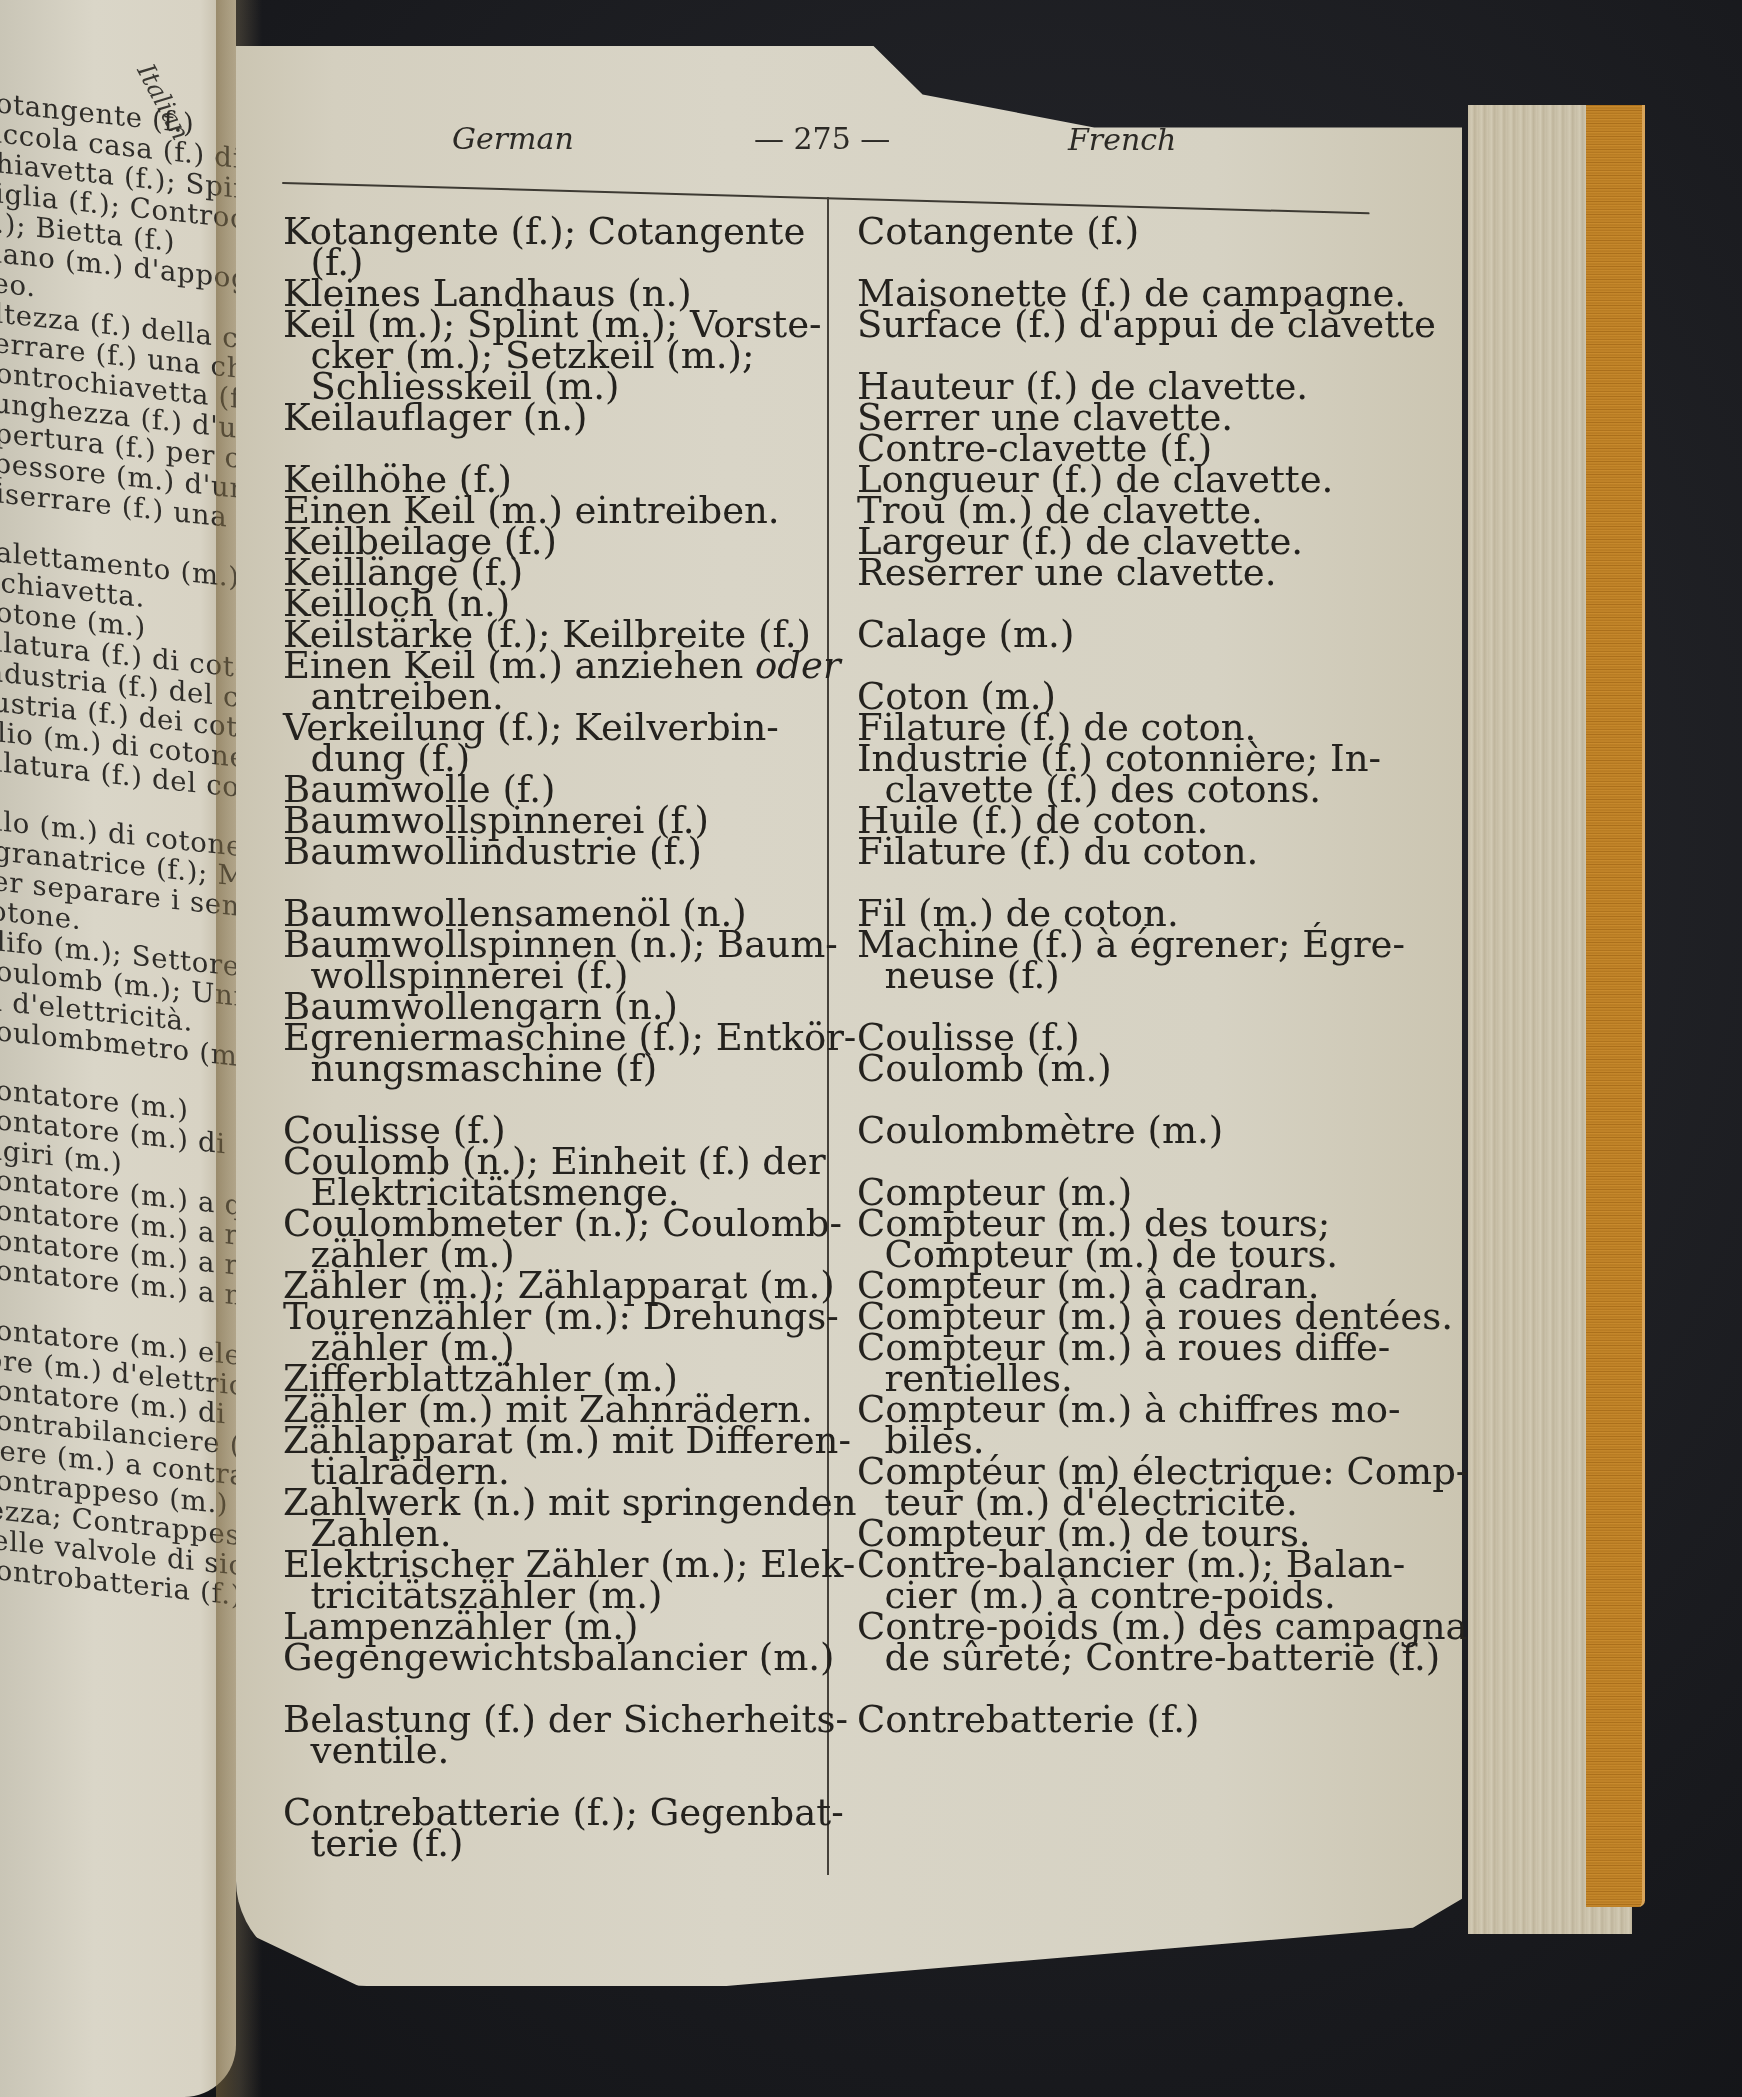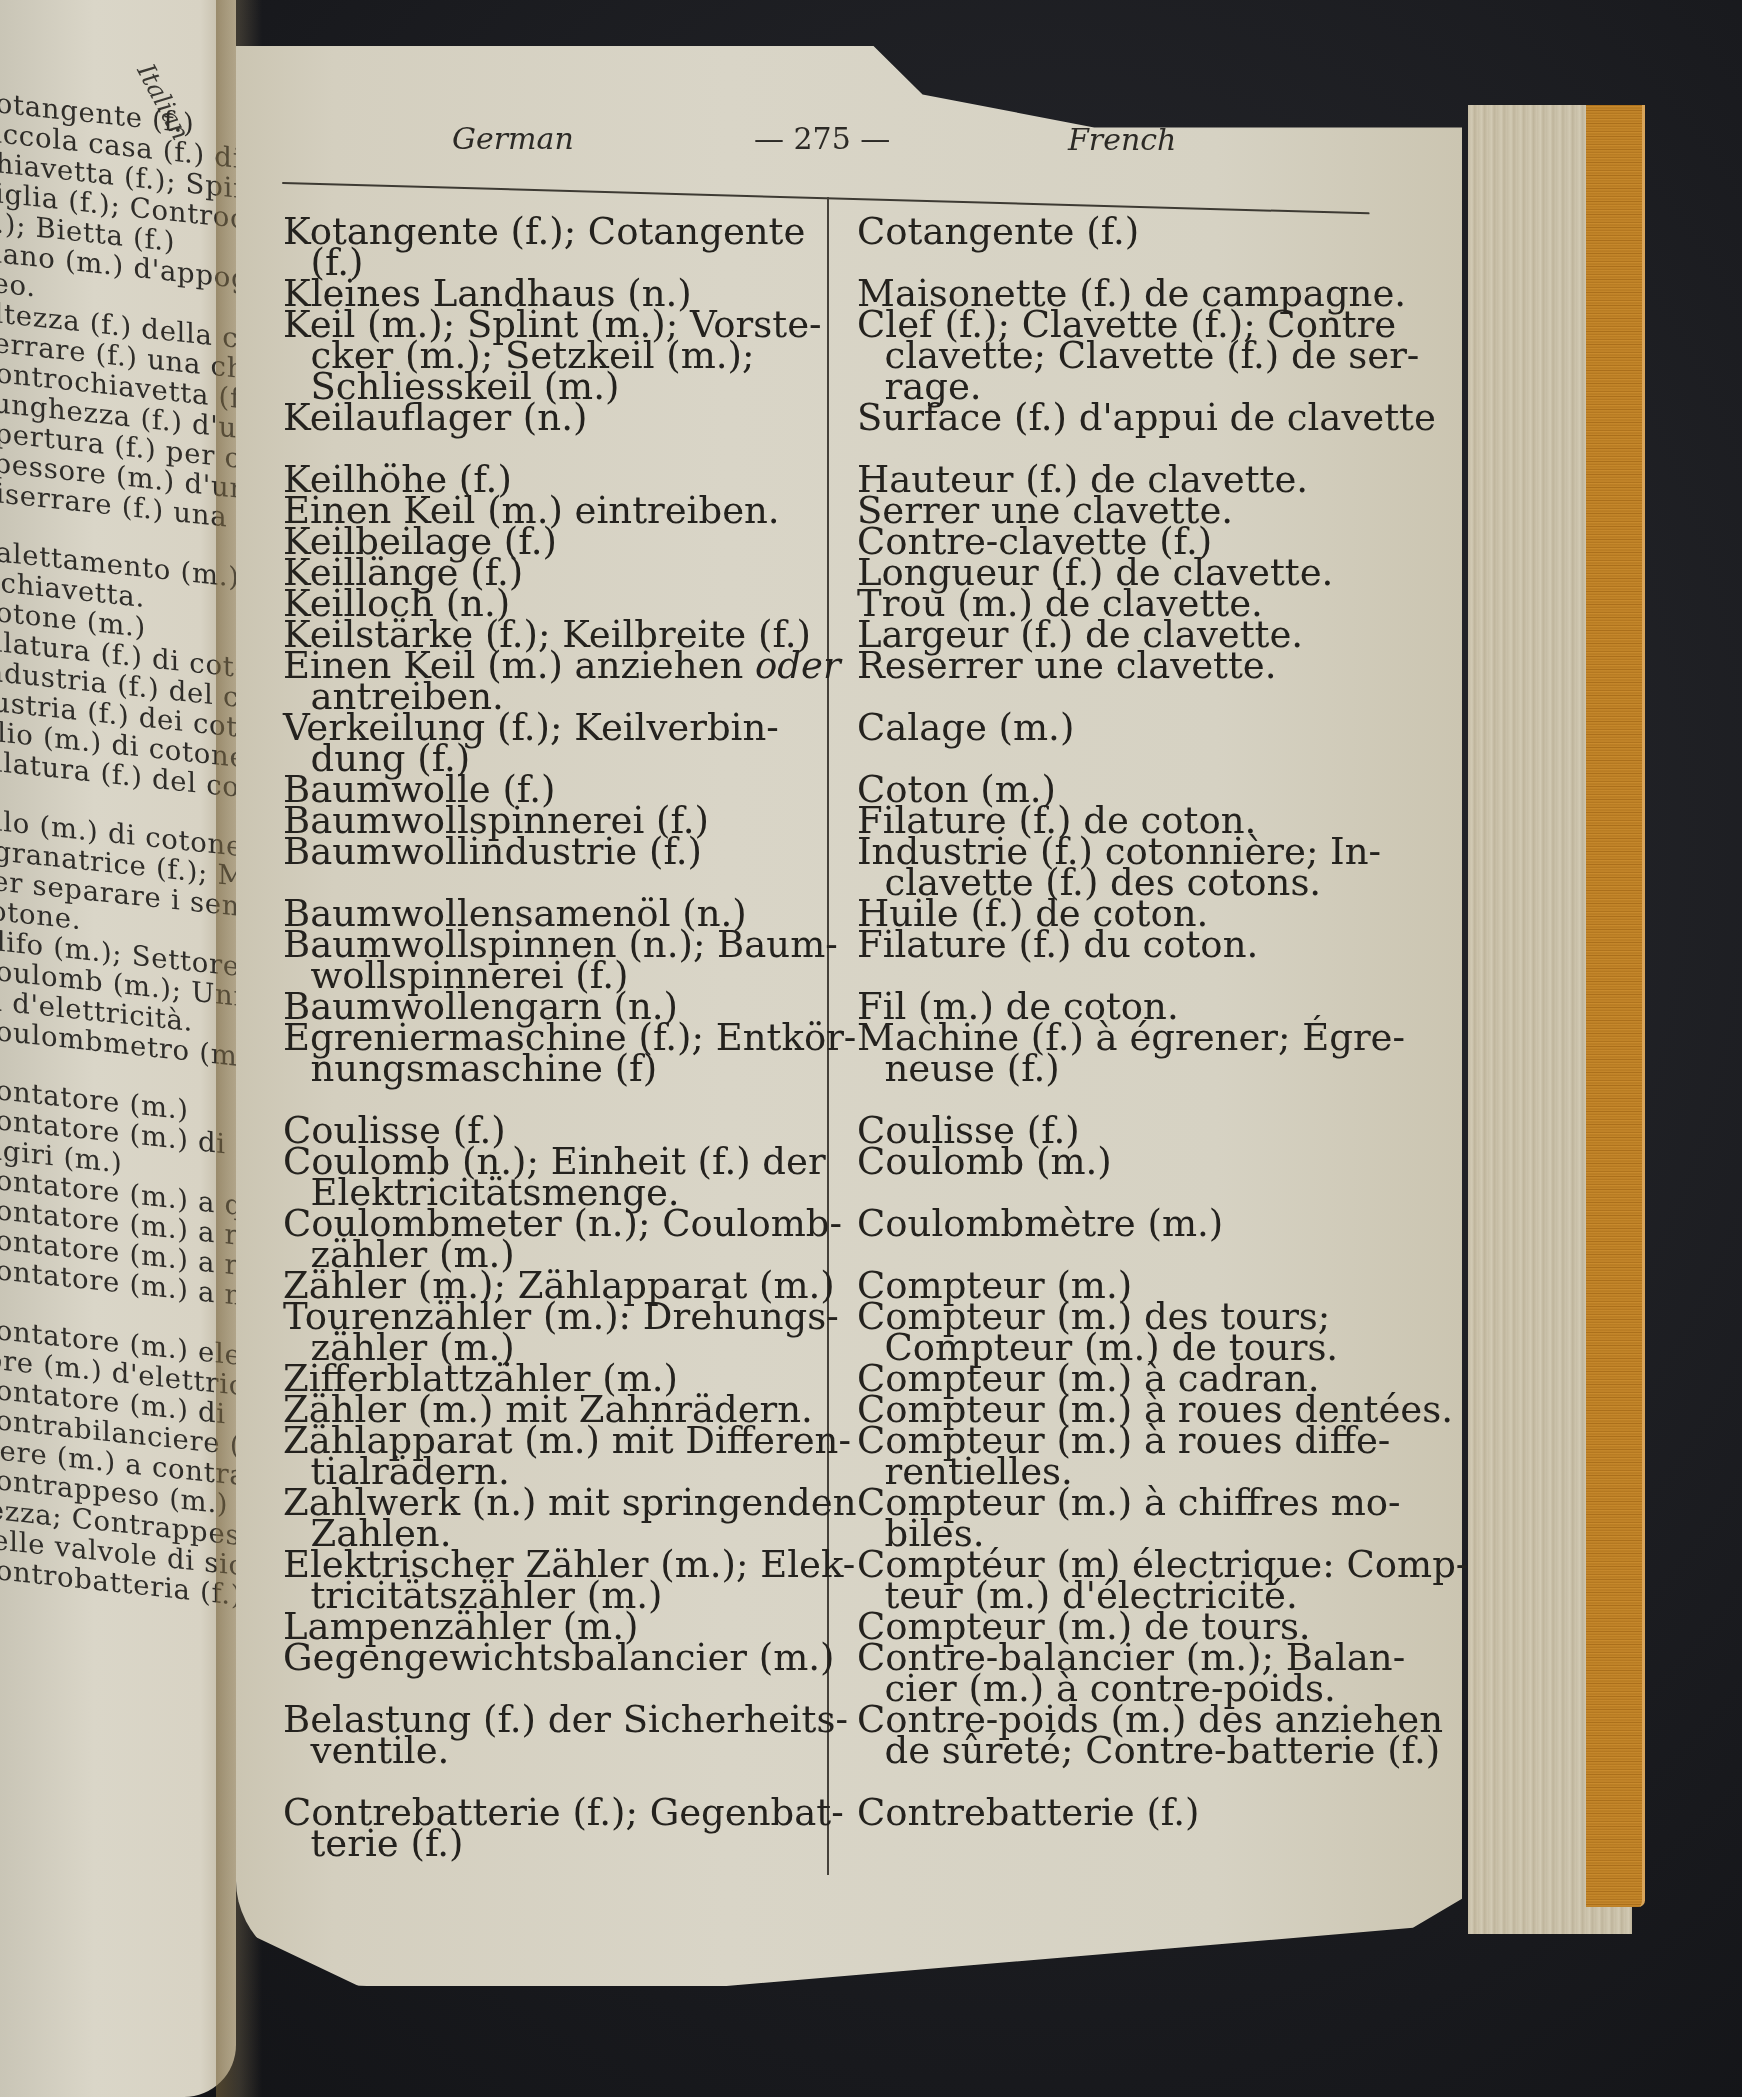--- a/index.html
+++ b/index.html
@@ -283,25 +283,20 @@
     </div>
   </div>
 <div class="col col-fr" id="col-fr">
     <div class="entry">
       <span class="first">Cotangente (f.)</span>
     </div>
     <div class="entry gap-before">
       <span class="first">Maisonette (f.) de campagne.</span>
     </div>
     <div class="entry">
-      <span class="first">Clef (f.); Clavette (f.); Contre</span>
-      <span class="cont">clavette; Clavette (f.) de ser-</span>
-      <span class="cont">rage.</span>
-    </div>
-    <div class="entry">
       <span class="first">Surface (f.) d'appui de clavette</span>
     </div>
     <div class="entry gap-before">
       <span class="first">Hauteur (f.) de clavette.</span>
     </div>
     <div class="entry">
       <span class="first">Serrer une clavette.</span>
     </div>
     <div class="entry">
       <span class="first">Contre-clavette (f.)</span>
@@ -379,20 +374,20 @@
       <span class="cont">teur (m.) d'électricité.</span>
     </div>
     <div class="entry">
       <span class="first">Compteur (m.) de tours.</span>
     </div>
     <div class="entry">
       <span class="first">Contre-balancier (m.); Balan-</span>
       <span class="cont">cier (m.) à contre-poids.</span>
     </div>
     <div class="entry">
-      <span class="first">Contre-poids (m.) des anziehen</span>
+      <span class="first">Contre-poids (m.) des campagna</span>
       <span class="cont">de sûreté; Contre-batterie (f.)</span>
     </div>
     <div class="entry gap-before">
       <span class="first">Contrebatterie (f.)</span>
     </div>
   </div>
 
 
 </body></html>

